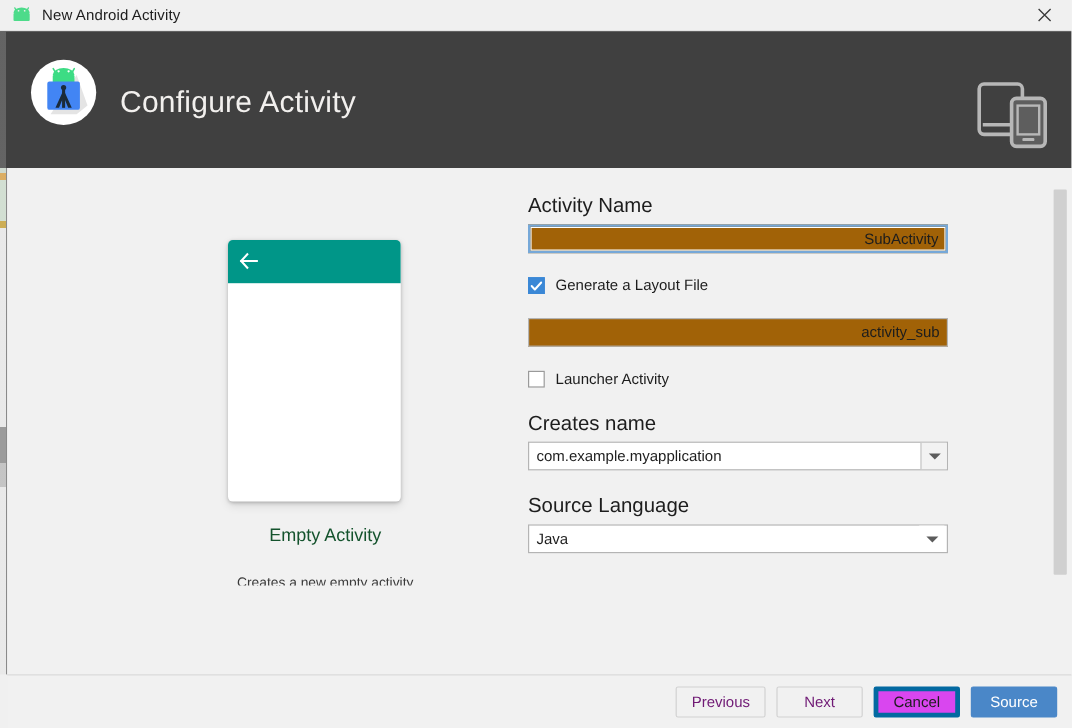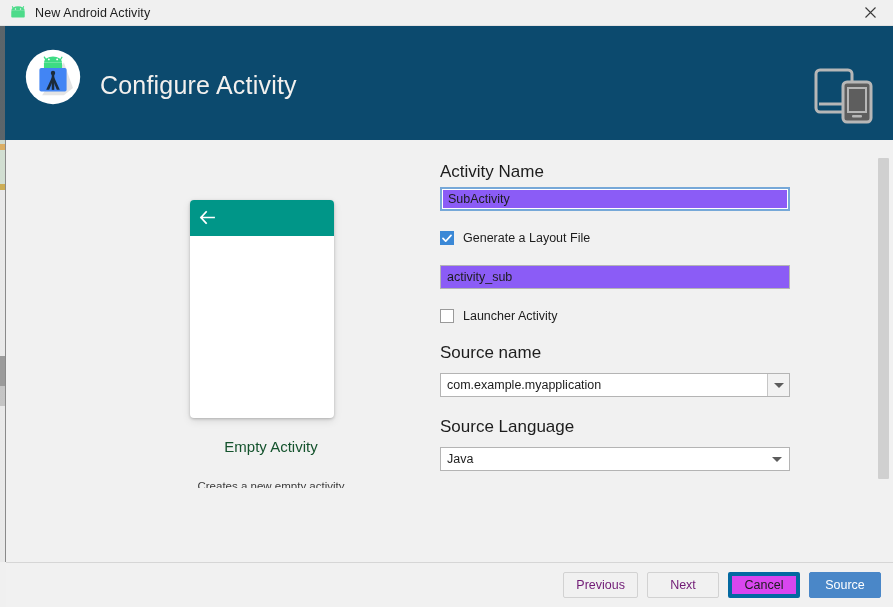--- a/index.html
+++ b/index.html
@@ -60,21 +60,21 @@
     cursor: pointer;
   }
   .titlebar-close svg { display: block; }
 
   
   .header {
     position: absolute;
     left: 0; top: 26px;
     width: 893px;
     height: 114px;
-    background: #0c4a6e;
+    background: #404040;
     box-sizing: border-box;
   }
   .header-logo {
     position: absolute;
     left: 24px; top: 22px;
     width: 58px; height: 58px;
   }
   .header-title {
     position: absolute;
     left: 100px; top: 45px;
@@ -182,39 +182,39 @@
   .field-label {
     font-size: 17px;
     color: #1d1d1d;
     margin-bottom: 5px;
     white-space: nowrap;
   }
   .text-input {
     box-sizing: border-box;
     width: 350px;
     height: 24px;
-    background: #8b5cf6;
+    background: #a16207;
     border: 1px solid #b4b4b4;
     font-family: "Liberation Sans", sans-serif;
     font-size: 12.5px;
     color: #1d1d1d;
     padding: 0 6px;
     outline: none;
     line-height: 22px;
+    text-align: right;
   }
   .text-input.focused {
     border: 2px solid #76a8d8;
     box-shadow: inset 0 0 0 1px #ffffff;
   }
   .combo {
     position: relative;
     width: 350px;
     height: 24px;
     box-sizing: border-box;
-    margin-top: 10px;
   }
   .combo .combo-input {
     box-sizing: border-box;
     width: 350px;
     height: 24px;
     background: #ffffff;
     border: 1px solid #b4b4b4;
     font-family: "Liberation Sans", sans-serif;
     font-size: 12.5px;
     color: #1d1d1d;
@@ -439,21 +439,21 @@
 
       <div class="gap-lg"></div>
 
       <div class="checkrow">
         <span class="cb unchecked"></span>
         <span class="cb-label">Launcher Activity</span>
       </div>
 
       <div class="gap-lg"></div>
 
-      <div class="field-label">Source name</div>
+      <div class="field-label">Creates name</div>
       <div class="combo">
         <input class="combo-input" type="text" value="com.example.myapplication" style="">
         <span class="combo-arrow-btn">
           <span class="caret"></span>
         </span>
       </div>
 
       <div class="gap-lg"></div>
 
       <div class="field-label">Source Language</div>

